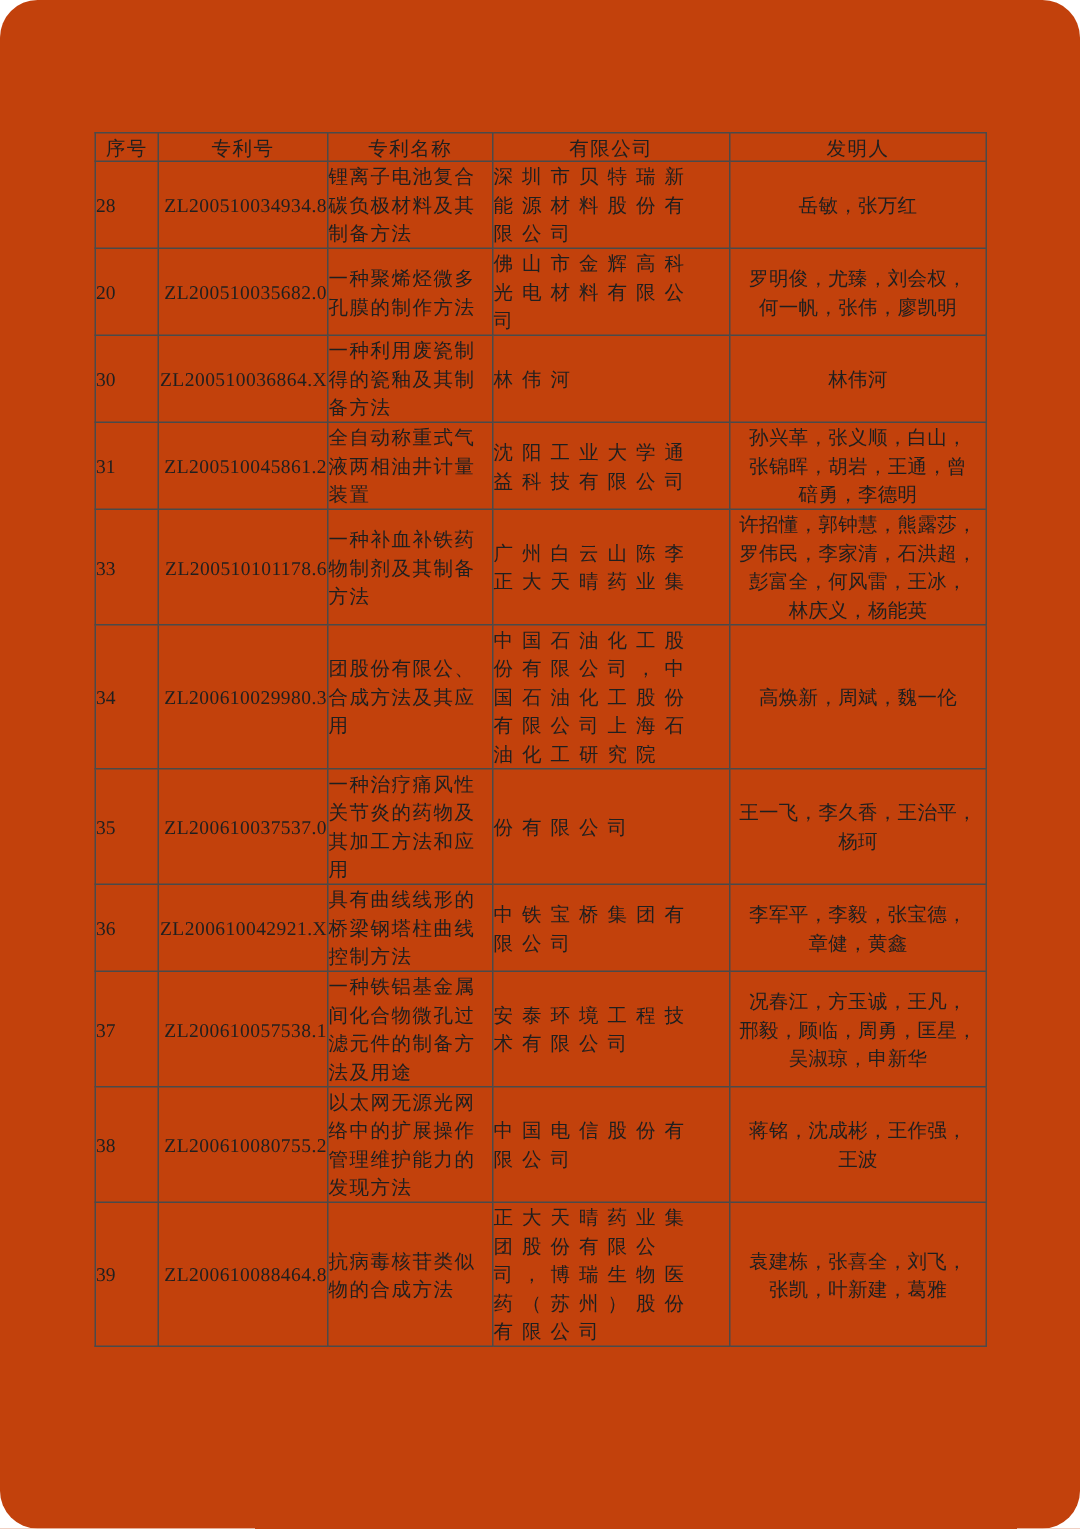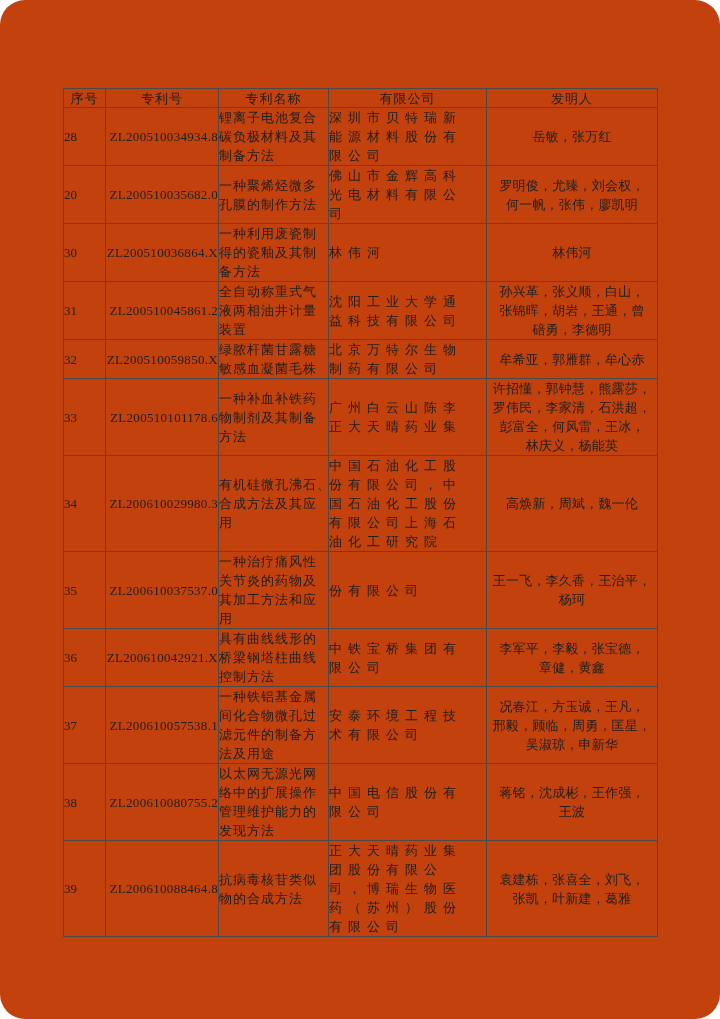--- a/index.html
+++ b/index.html
@@ -110,45 +110,36 @@
         <td class="cell-name">全自动称重式气
 液两相油井计量
 装置</td>
         <td class="cell-patentee">沈阳工业大学通
 益科技有限公司</td>
         <td class="cell-inv">孙兴革，张义顺，白山，
 张锦晖，胡岩，王通，曾
 碚勇，李德明</td>
       </tr>
       <tr>
-        <td class="cell-no">32</td>
-        <td class="cell-patno">ZL200510059850.X</td>
-        <td class="cell-name">绿脓杆菌甘露糖
-敏感血凝菌毛株</td>
-        <td class="cell-patentee">北京万特尔生物
-制药有限公司</td>
-        <td class="cell-inv">牟希亚，郭雁群，牟心赤</td>
-      </tr>
-      <tr>
         <td class="cell-no">33</td>
         <td class="cell-patno">ZL200510101178.6</td>
         <td class="cell-name">一种补血补铁药
 物制剂及其制备
 方法</td>
         <td class="cell-patentee">广州白云山陈李
 正大天晴药业集</td>
         <td class="cell-inv">许招懂，郭钟慧，熊露莎，
 罗伟民，李家清，石洪超，
 彭富全，何风雷，王冰，
 林庆义，杨能英</td>
       </tr>
       <tr>
         <td class="cell-no">34</td>
         <td class="cell-patno">ZL200610029980.3</td>
-        <td class="cell-name">有机硅微孔沸石、
+        <td class="cell-name">团股份有限公、
 合成方法及其应
 用</td>
         <td class="cell-patentee">中国石油化工股
 份有限公司，中
 国石油化工股份
 有限公司上海石
 油化工研究院</td>
         <td class="cell-inv">高焕新，周斌，魏一伦</td>
       </tr>
       <tr>

